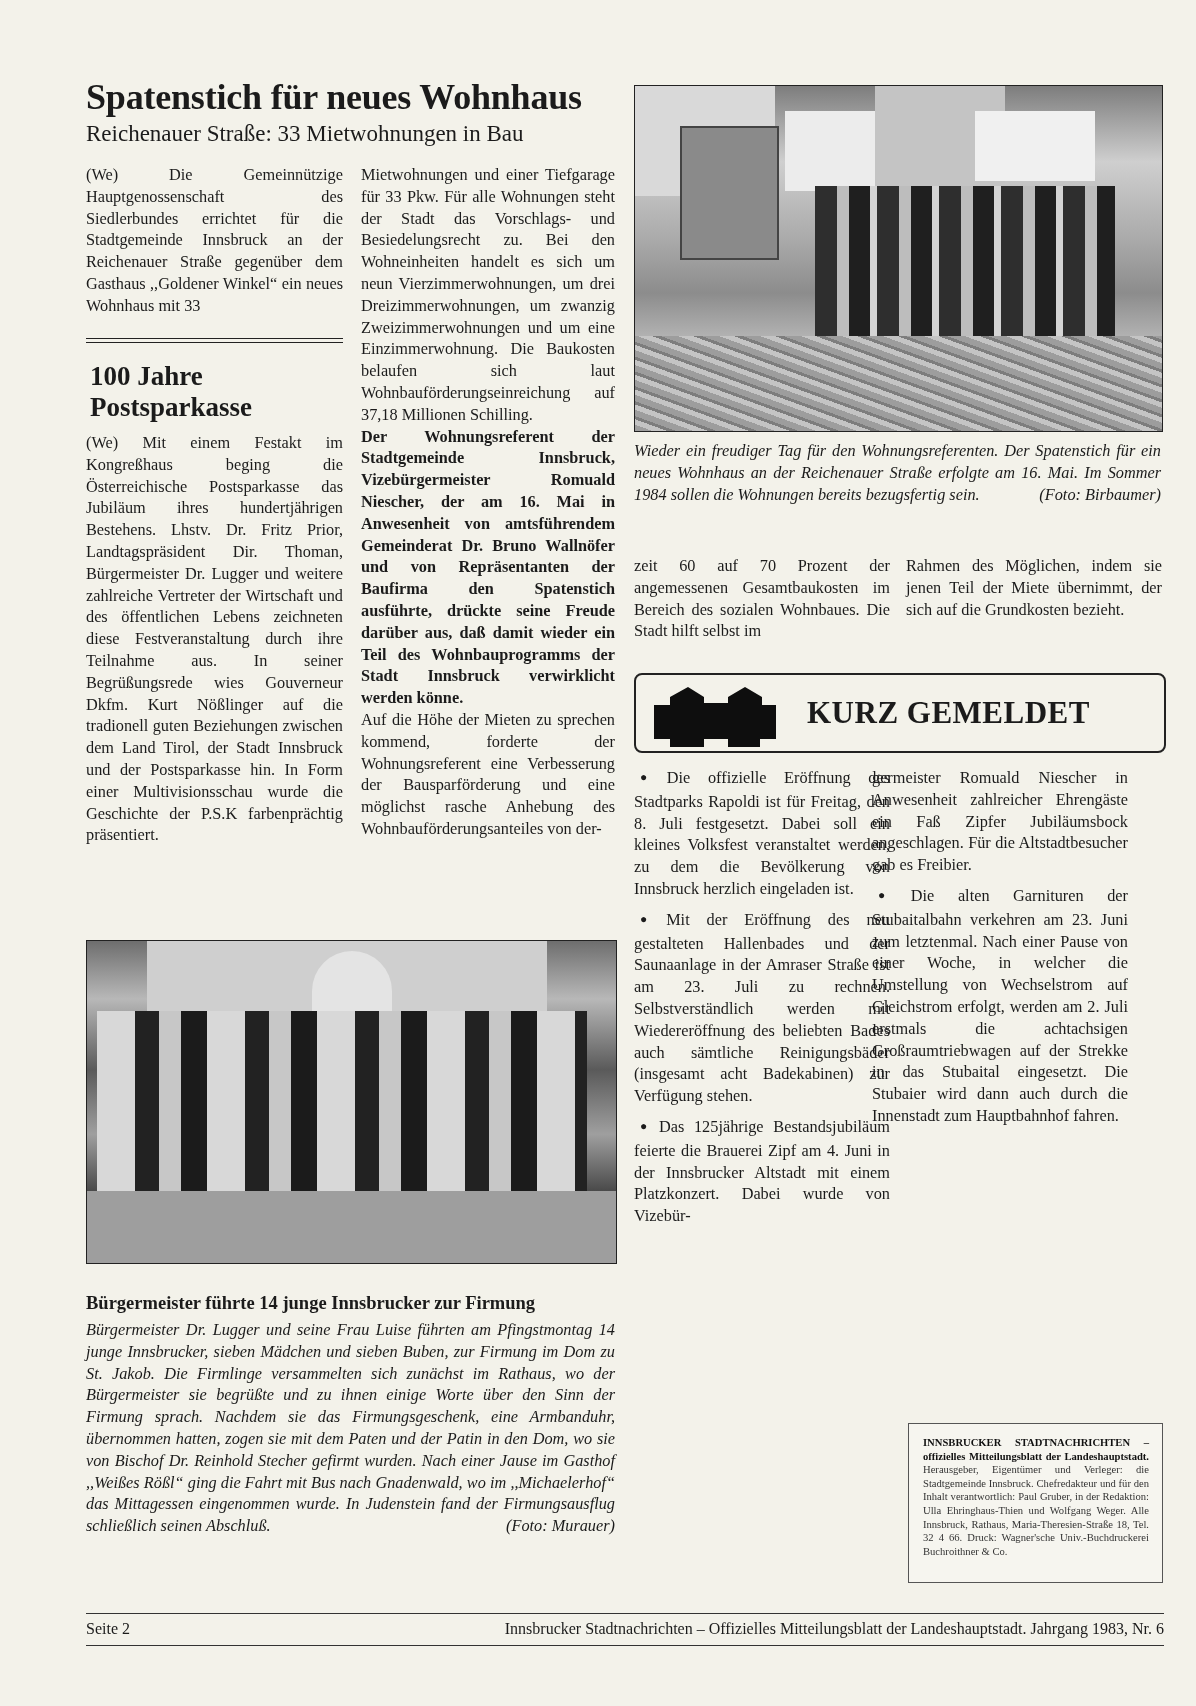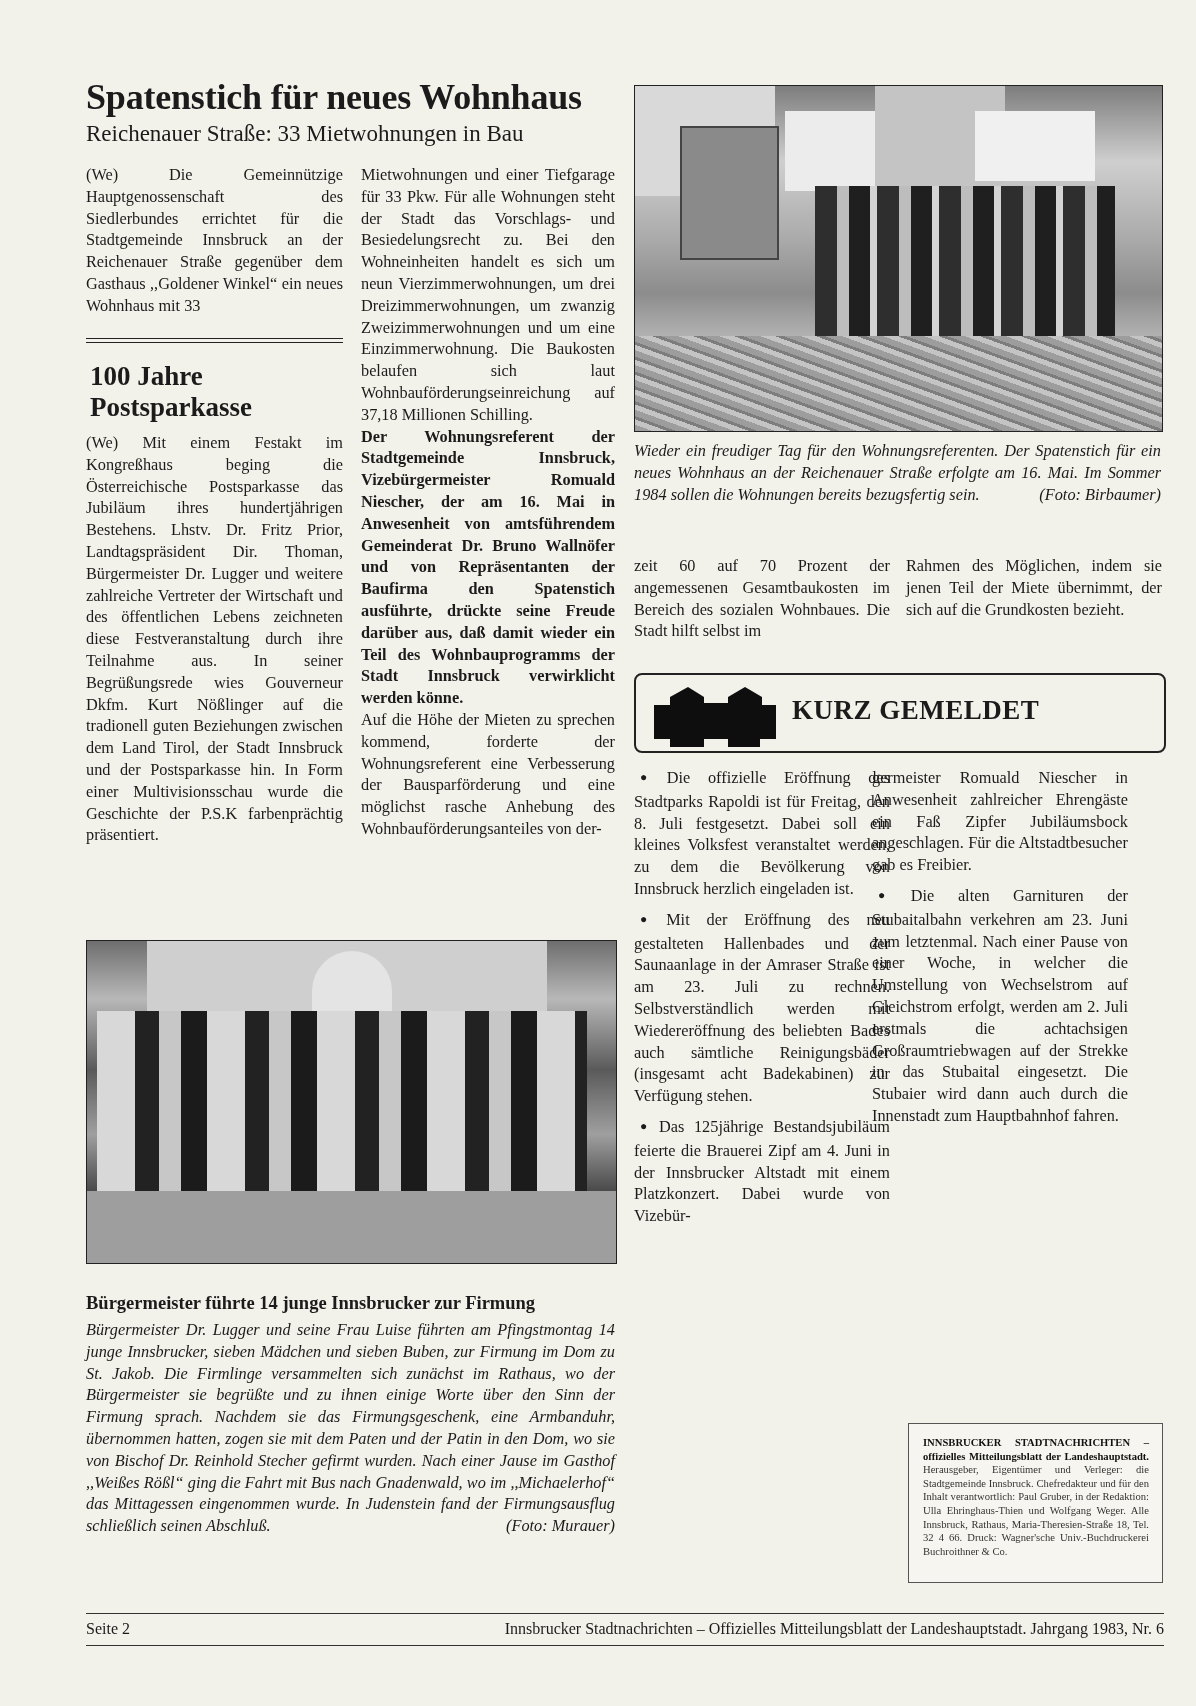--- a/index.html
+++ b/index.html
@@ -12,21 +12,21 @@
   h1.main { position:absolute; left:86px; top:76px; margin:0; font-size:36px; font-weight:bold; letter-spacing:-0.2px; }
   .sub { position:absolute; left:86px; top:121px; font-size:23px; }
   h2.side { position:absolute; left:86px; top:357px; margin:4px; font-size:27px; line-height:31px; font-weight:bold; }
   .dbl { position:absolute; left:86px; width:257px; height:3px; border-top:1.5px solid #222; border-bottom:1.5px solid #222; }
   .photo { position:absolute; border:1px solid #222; overflow:hidden; }
   .ph-bg1 { background: linear-gradient(180deg,#7d7d7d 0%,#cfcfcf 22%,#a9a9a9 45%,#8c8c8c 60%,#b9b9b9 75%,#8f8f8f 100%); }
   .ph-bg2 { background: linear-gradient(180deg,#6e6e6e 0%,#b8b8b8 18%,#5a5a5a 40%,#9f9f9f 60%,#3e3e3e 80%,#8a8a8a 100%); }
   .shape { position:absolute; }
   .caption { position:absolute; font-style:italic; font-size:16.3px; line-height:21.8px; text-align:justify; }
   .kurz-box { position:absolute; left:634px; top:673px; width:528px; height:76px; border:2px solid #222; border-radius:8px; }
-  .kurz-title { position:absolute; left:156px; top:20px; font-size:27px; font-weight:bold; letter-spacing:0.5px; }
+  .kurz-title { position:absolute; left:171px; top:20px; font-size:31px; font-weight:bold; letter-spacing:0.5px; }
   .bullet::before { content:"\25CF"; font-size:12px; margin-right:6px; position:relative; top:-2px; }
   .imprint { position:absolute; left:908px; top:1423px; width:253px; height:158px; border:1.5px solid #555; background:#f6f5ef; }
   .imprint-text { position:absolute; left:14px; top:12px; width:226px; font-size:10.6px; line-height:13.6px; text-align:justify; color:#333; }
   .footer-line { position:absolute; left:86px; width:1078px; border-top:1.5px solid #333; }
   .footer { position:absolute; top:1620px; font-size:16px; }
 </style>
 </head>
 <body>
 
 <h1 class="main">Spatenstich für neues Wohnhaus</h1>

